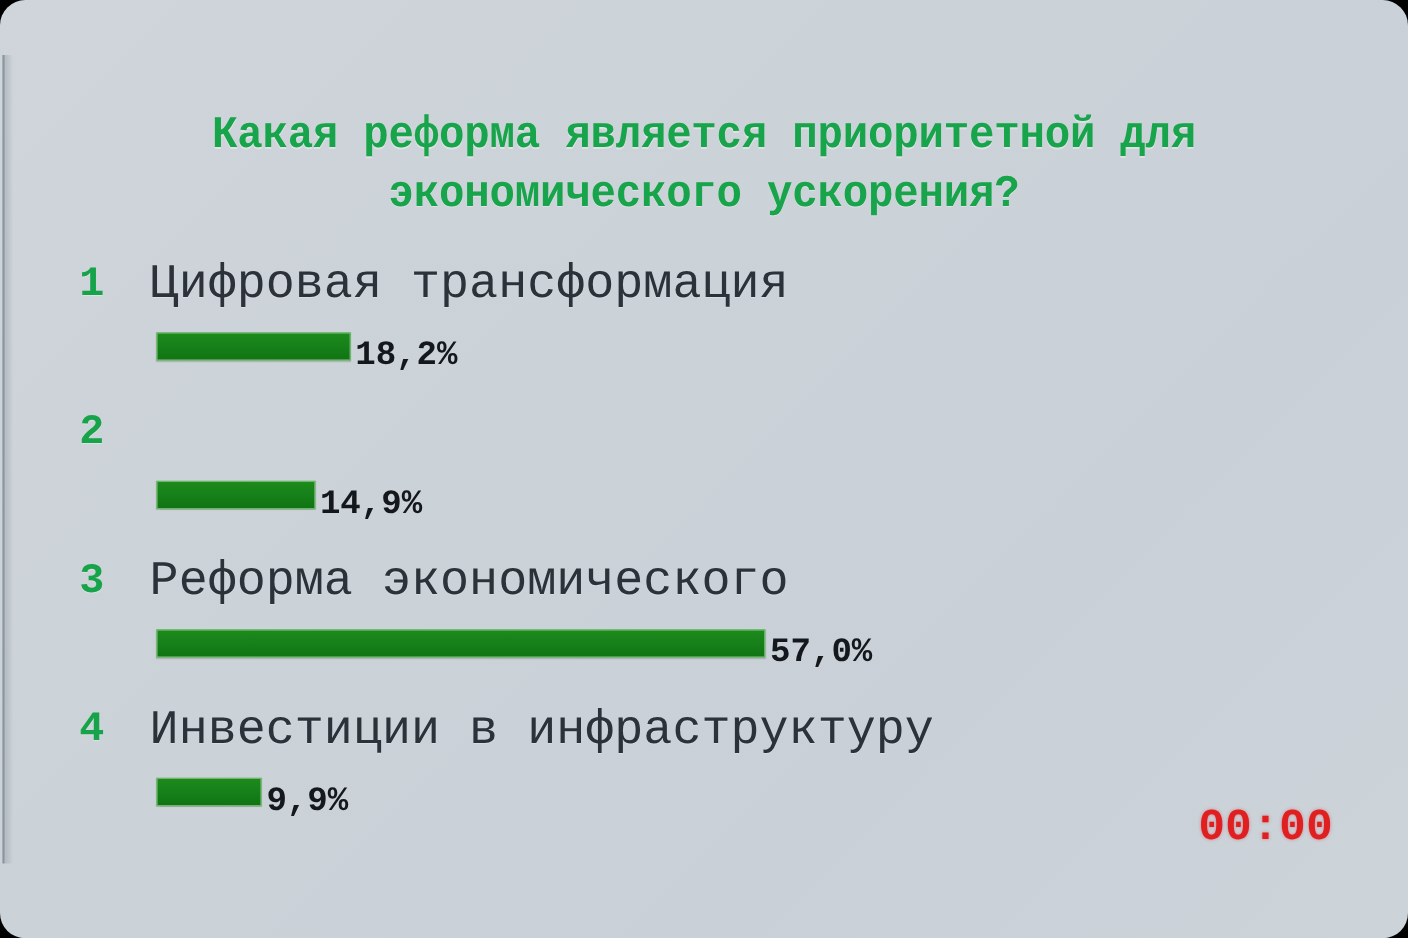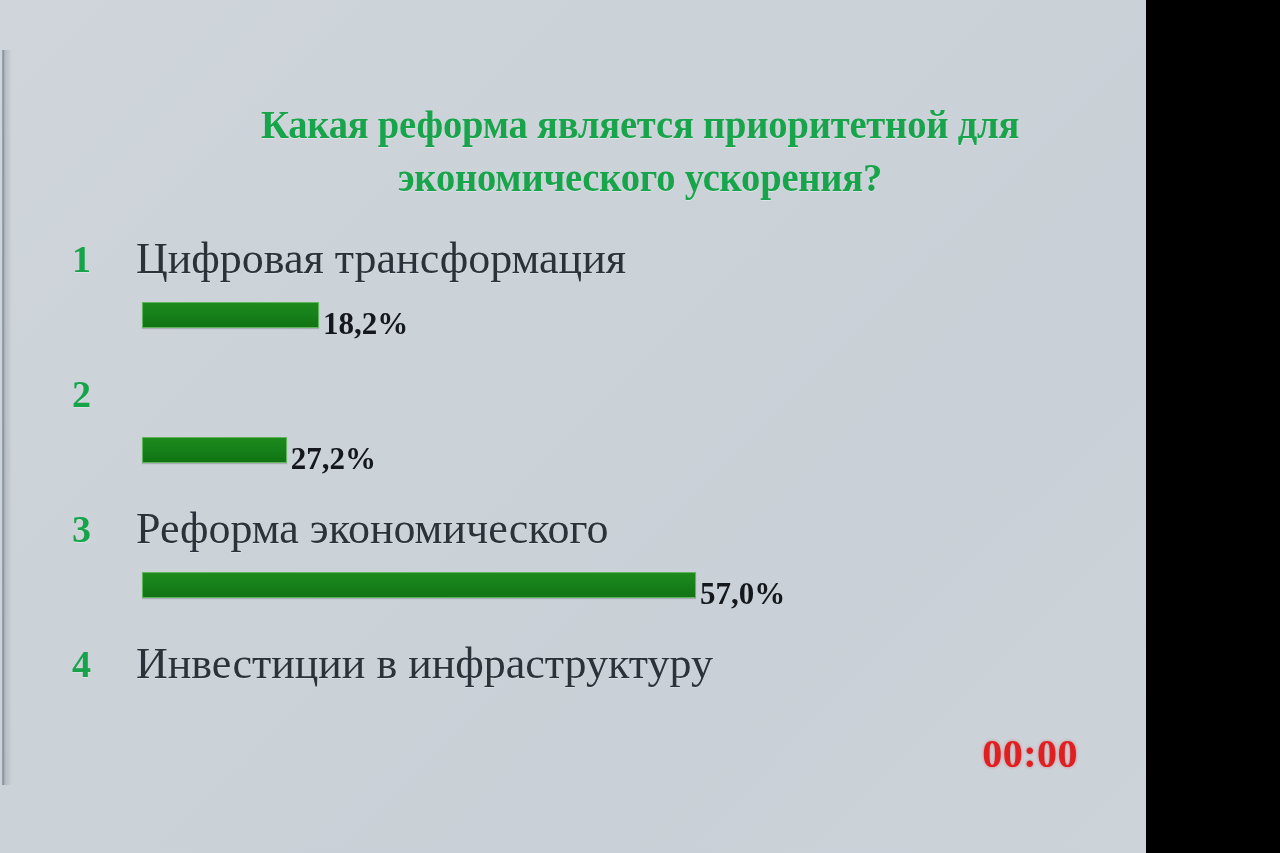--- a/index.html
+++ b/index.html
@@ -3,25 +3,26 @@
 <meta charset="utf-8">
 <title>Poll Results</title>
 <style>
   html, body {
     margin: 0;
     padding: 0;
     background: #000;
   }
   #screen {
     position: relative;
-    width: 1146px;
+    width: 1280px;
     height: 853px;
     overflow: hidden;
     background: linear-gradient(135deg, #cfd5da 0%, #cbd2d8 40%, #c9d0d7 70%, #ccd3d9 100%);
-    font-family: Liberation Serif, serif;
+    font-family: Liberation Mono, monospace;
+    border-radius: 23px;
     -webkit-font-smoothing: antialiased;
   }
 
   
   #panel-edge {
     position: absolute;
     left: 2px;
     top: 50px;
     width: 3px;
     height: 735px;
@@ -147,35 +148,39 @@
       <div class="bar-line">
         <div class="bar" style="width: 176.9px;"></div>
         <div class="bar-value">18,2%</div>
       </div>
     </div>
 
     <div class="option-row">
       <div class="opt-rank">2</div>
       <div class="bar-line">
         <div class="bar" style="width: 144.8px;"></div>
-        <div class="bar-value">27,2%</div>
+        <div class="bar-value">14,9%</div>
       </div>
     </div>
 
     <div class="option-row">
       <div class="opt-rank">3</div>
       <div class="opt-label">Реформа экономического</div>
       <div class="bar-line">
         <div class="bar" style="width: 554px;"></div>
         <div class="bar-value">57,0%</div>
       </div>
     </div>
 
     <div class="option-row">
       <div class="opt-rank">4</div>
       <div class="opt-label">Инвестиции в инфраструктуру</div>
+      <div class="bar-line">
+        <div class="bar" style="width: 96.2px;"></div>
+        <div class="bar-value">9,9%</div>
+      </div>
     </div>
 
   </div>
 
   <div id="timer">00:00</div>
 
 </div>
 
 </body></html>

